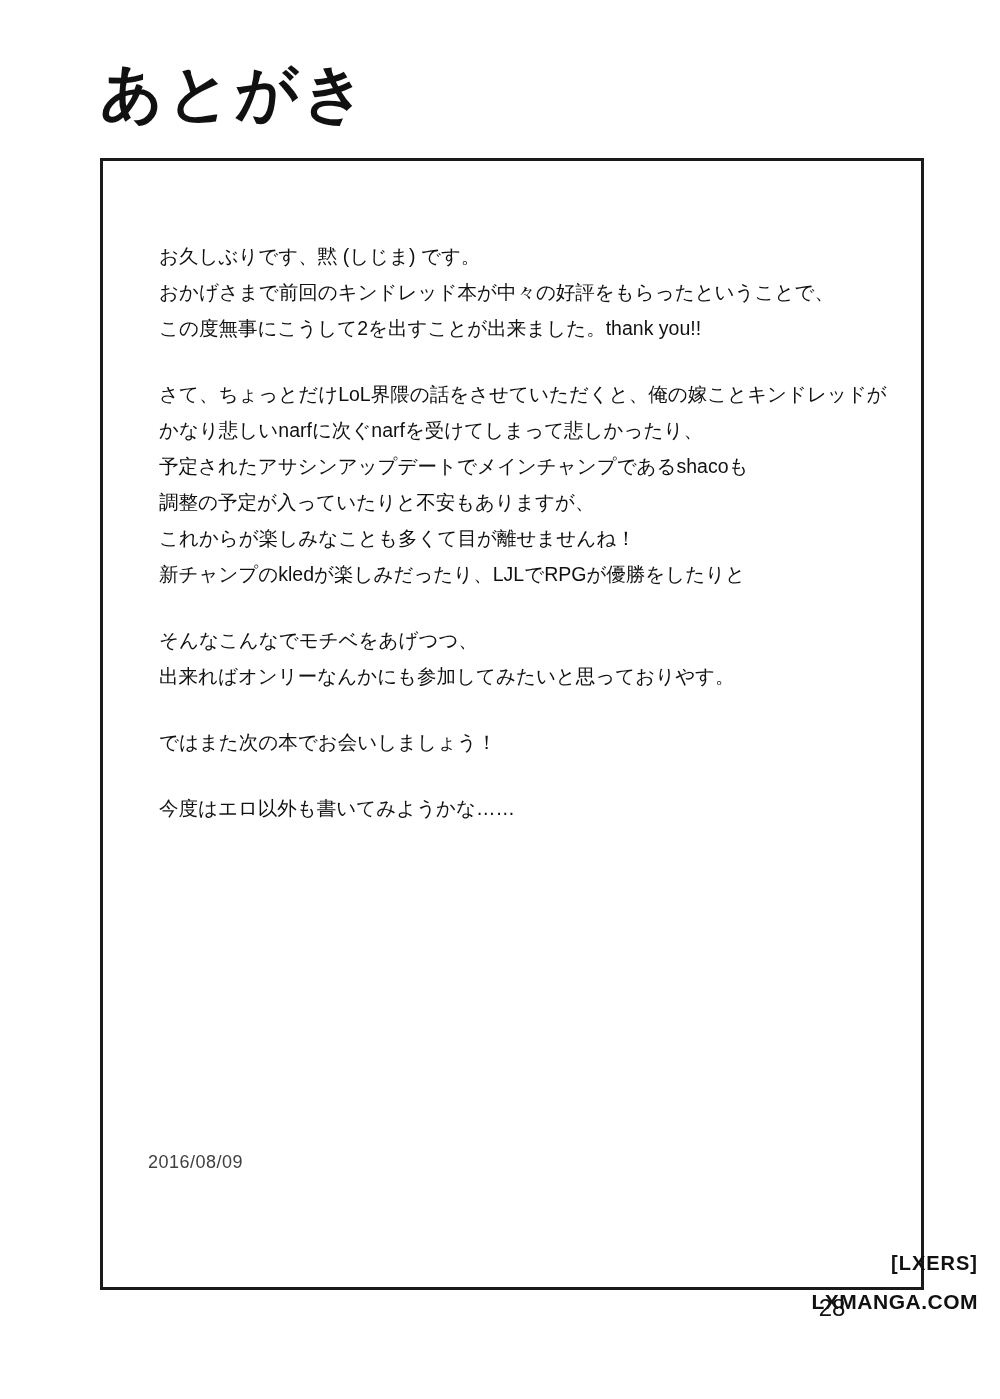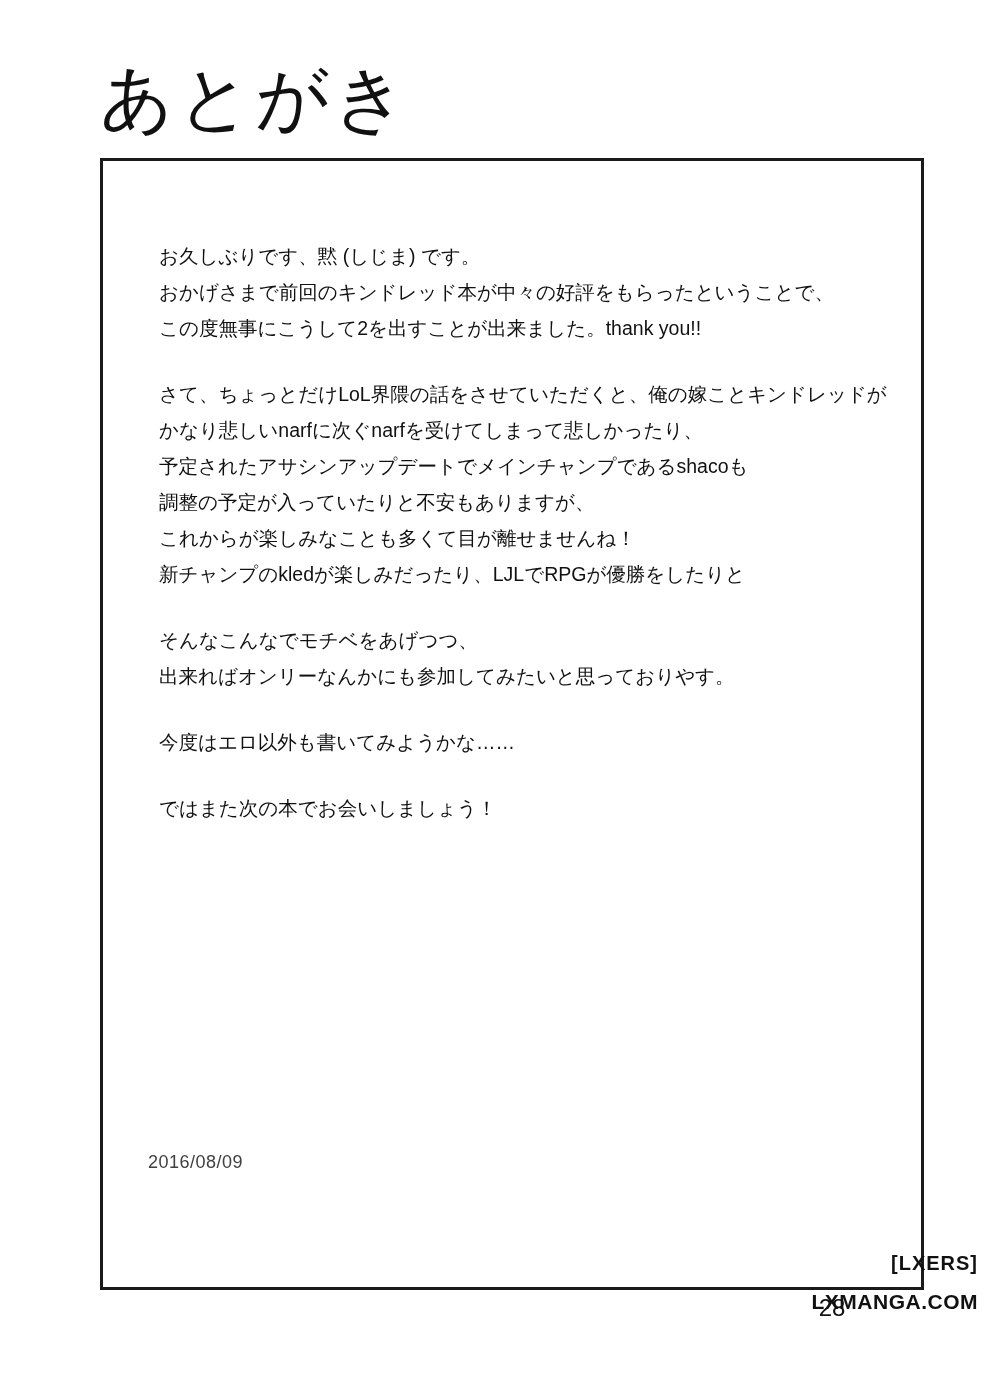--- a/index.html
+++ b/index.html
@@ -19,22 +19,22 @@
   .page {
     position: absolute;
     inset: 0;
     background: #ffffff;
   }
 
   .page-title {
     position: absolute;
     left: 100px;
     top: 62px;
-    font-size: 72px;
-    font-weight: normal;
+    font-size: 62px;
+    font-weight: bold;
     letter-spacing: 4px;
     line-height: 1;
     color: #111111;
     white-space: nowrap;
   }
 
   .afterword-box {
     position: absolute;
     left: 100px;
     top: 158px;
@@ -129,24 +129,24 @@
       <span class="line">予定されたアサシンアップデートでメインチャンプであるshacoも</span>
       <span class="line">調整の予定が入っていたりと不安もありますが、</span>
       <span class="line">これからが楽しみなことも多くて目が離せませんね！</span>
       <span class="line">新チャンプのkledが楽しみだったり、LJLでRPGが優勝をしたりと</span>
     </p>
     <p class="para">
       <span class="line">そんなこんなでモチベをあげつつ、</span>
       <span class="line">出来ればオンリーなんかにも参加してみたいと思っておりやす。</span>
     </p>
     <p class="para">
-      <span class="line">今度はエロ以外も書いてみようかな……</span>
+      <span class="line">ではまた次の本でお会いしましょう！</span>
     </p>
     <p class="para">
-      <span class="line">ではまた次の本でお会いしましょう！</span>
+      <span class="line">今度はエロ以外も書いてみようかな……</span>
     </p>
   </div>
 
   <div class="date-line">2016/08/09</div>
 
   <div class="page-number">28</div>
 
   <div class="watermark">
     <span class="wm-top">[LXERS]</span>
     <span class="wm-bottom">LXMANGA.COM</span>

